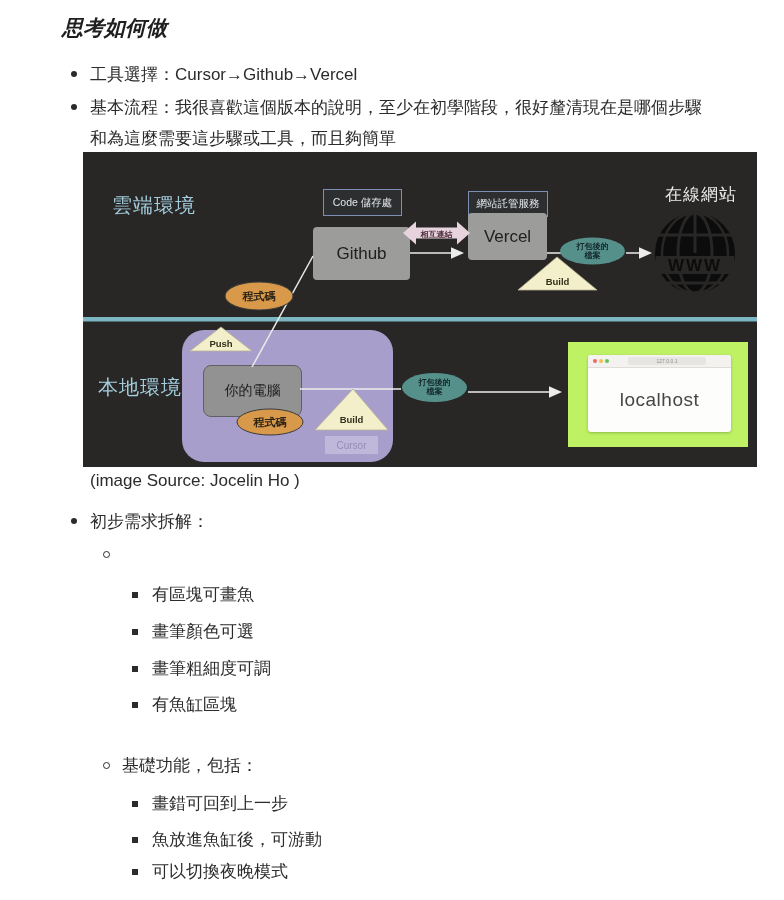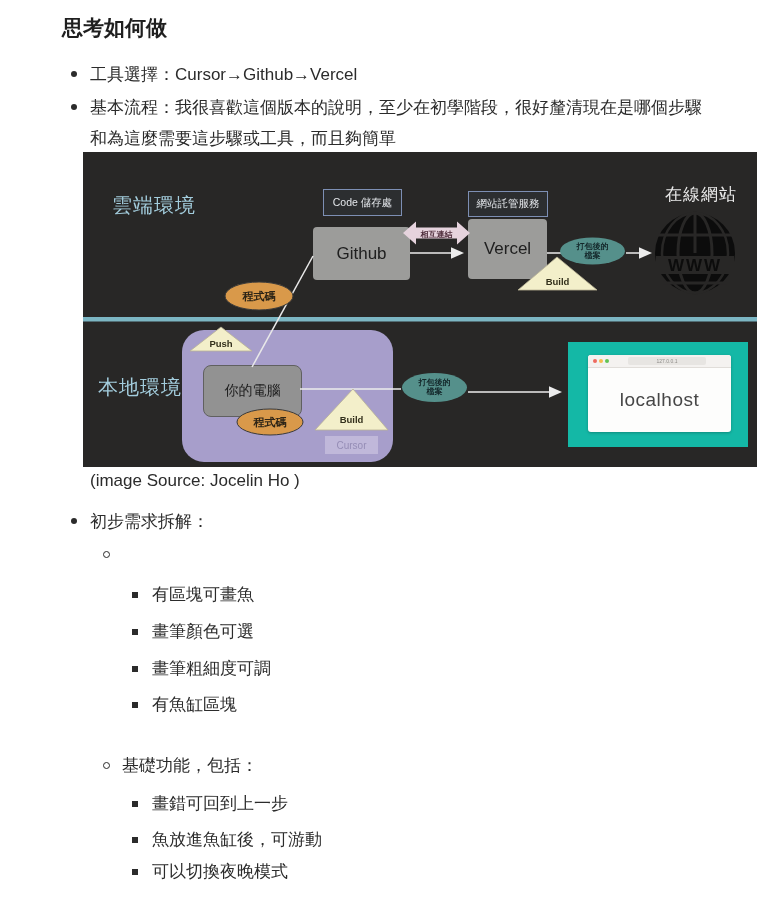--- a/index.html
+++ b/index.html
@@ -3,21 +3,21 @@
 <meta charset="utf-8">
 <style>
   html,body{margin:0;padding:0;}
   body{
     width:784px;height:900px;position:relative;background:#ffffff;
     font-family:"Liberation Sans","DejaVu Sans",sans-serif;
     color:#2b2b2b;overflow:hidden;
   }
   h1.page-title{
     position:absolute;left:62px;top:13px;margin:0;
-    font-size:21px;font-weight:bold;color:#1f1f1f;line-height:30px;
+    font-size:21px;font-weight:bold;color:#1f1f1f;line-height:30px;font-style:italic;
   }
   .li{
     position:absolute;font-size:17px;line-height:31px;color:#2b2b2b;
   }
   .mk{position:absolute;width:6px;height:6px;display:block;}
   .mk-disc{background:#2b2b2b;border-radius:50%;left:-19px;top:12px;}
   .mk-circle{background:#fff;border:1.5px solid #2b2b2b;border-radius:50%;width:5px;height:5px;left:-19px;top:12px;}
   .mk-square{background:#2b2b2b;left:-20px;top:13px;}
   .caption{position:absolute;left:90px;top:471px;font-size:17px;color:#2b2b2b;}
 
@@ -59,21 +59,21 @@
   .shape-label{
     position:absolute;text-align:center;font-weight:bold;color:#2d2a1a;
   }
   .lbl-code{font-size:11px;color:#2d2416;}
   .lbl-tri{font-size:9.5px;color:#33301c;}
   .lbl-pink{font-size:8px;color:#502f3d;}
   .lbl-teal{font-size:8px;line-height:9px;color:#132629;}
 
   
   .photo{
-    position:absolute;left:485px;top:190px;width:180px;height:105px;background:#14b8a6;
+    position:absolute;left:485px;top:190px;width:180px;height:105px;background:#bef264;
   }
   .browser{
     position:absolute;left:20px;top:13px;width:143px;height:77px;
     background:#fdfdfc;border-radius:3px;box-shadow:0 1px 3px rgba(0,0,0,0.25);
   }
   .browser-topbar{
     position:relative;height:12px;background:#f4f2f0;border-bottom:1px solid #e0ddd9;
     border-radius:3px 3px 0 0;
   }
   .dot{position:absolute;top:4px;width:4px;height:4px;border-radius:50%;}
@@ -106,21 +106,21 @@
 
 <div class="figure">
 
   <div class="env-label" style="left:29px;top:40px;">雲端環境</div>
   <div class="env-label" style="left:15px;top:222px;">本地環境</div>
 
   <div class="tag-box" style="left:240px;top:37px;width:77px;height:25px;">Code 儲存處</div>
   <div class="tag-box" style="left:385px;top:39px;width:78px;height:24px;">網站託管服務</div>
 
   <div class="node-box" style="left:230px;top:75px;width:97px;height:53px;">Github</div>
-  <div class="node-box" style="left:385px;top:67px;width:79px;height:60px;">Vercel</div>
+  <div class="node-box" style="left:385px;top:61px;width:79px;height:47px;">Vercel</div>
 
   <div class="online-label">在線網站</div>
 
   <div class="purple-rect"></div>
   <div class="computer-box">你的電腦</div>
 
   <div class="photo">
     <div class="browser">
       <div class="browser-topbar">
         <span class="dot dot-red"></span>

